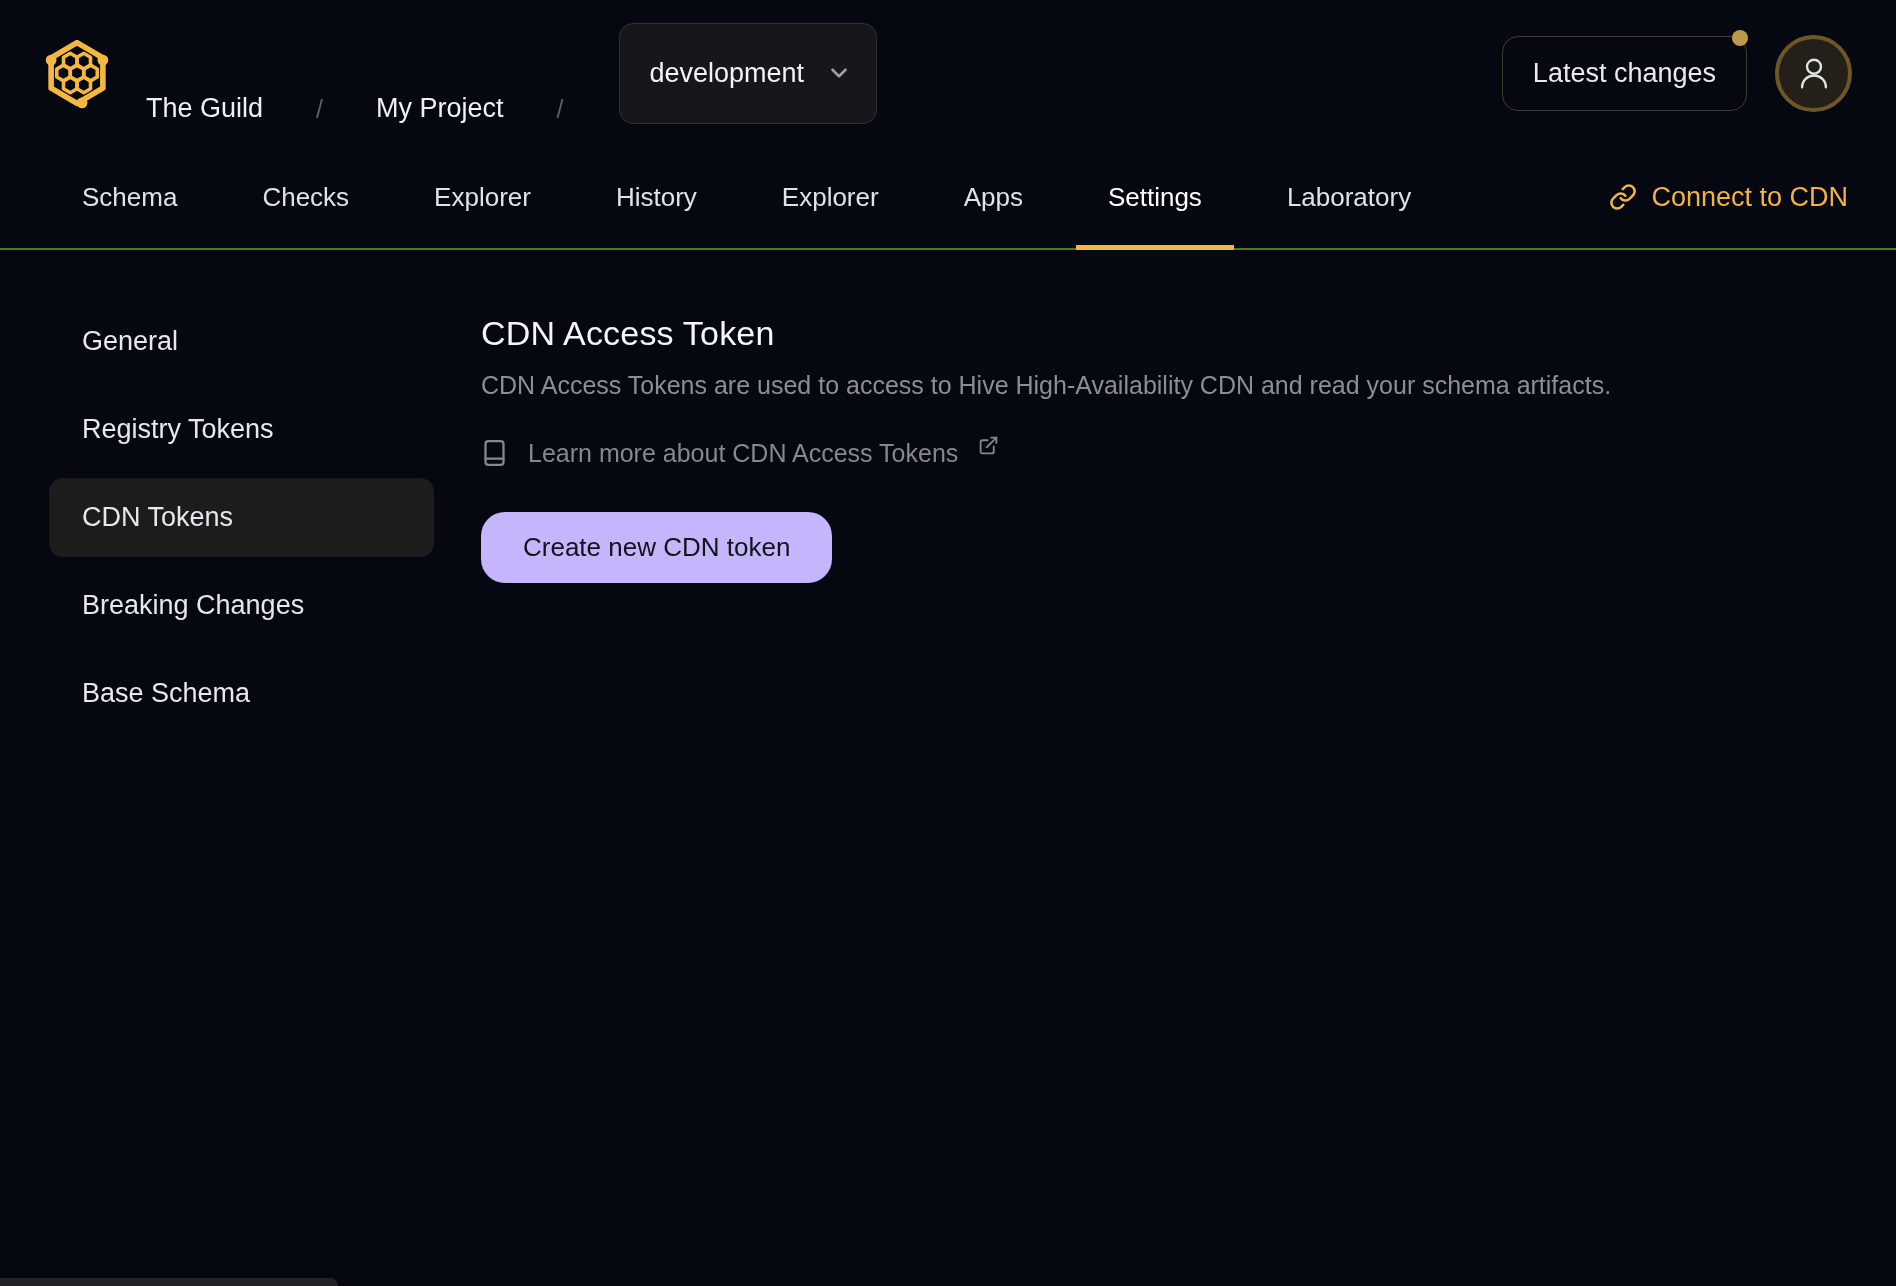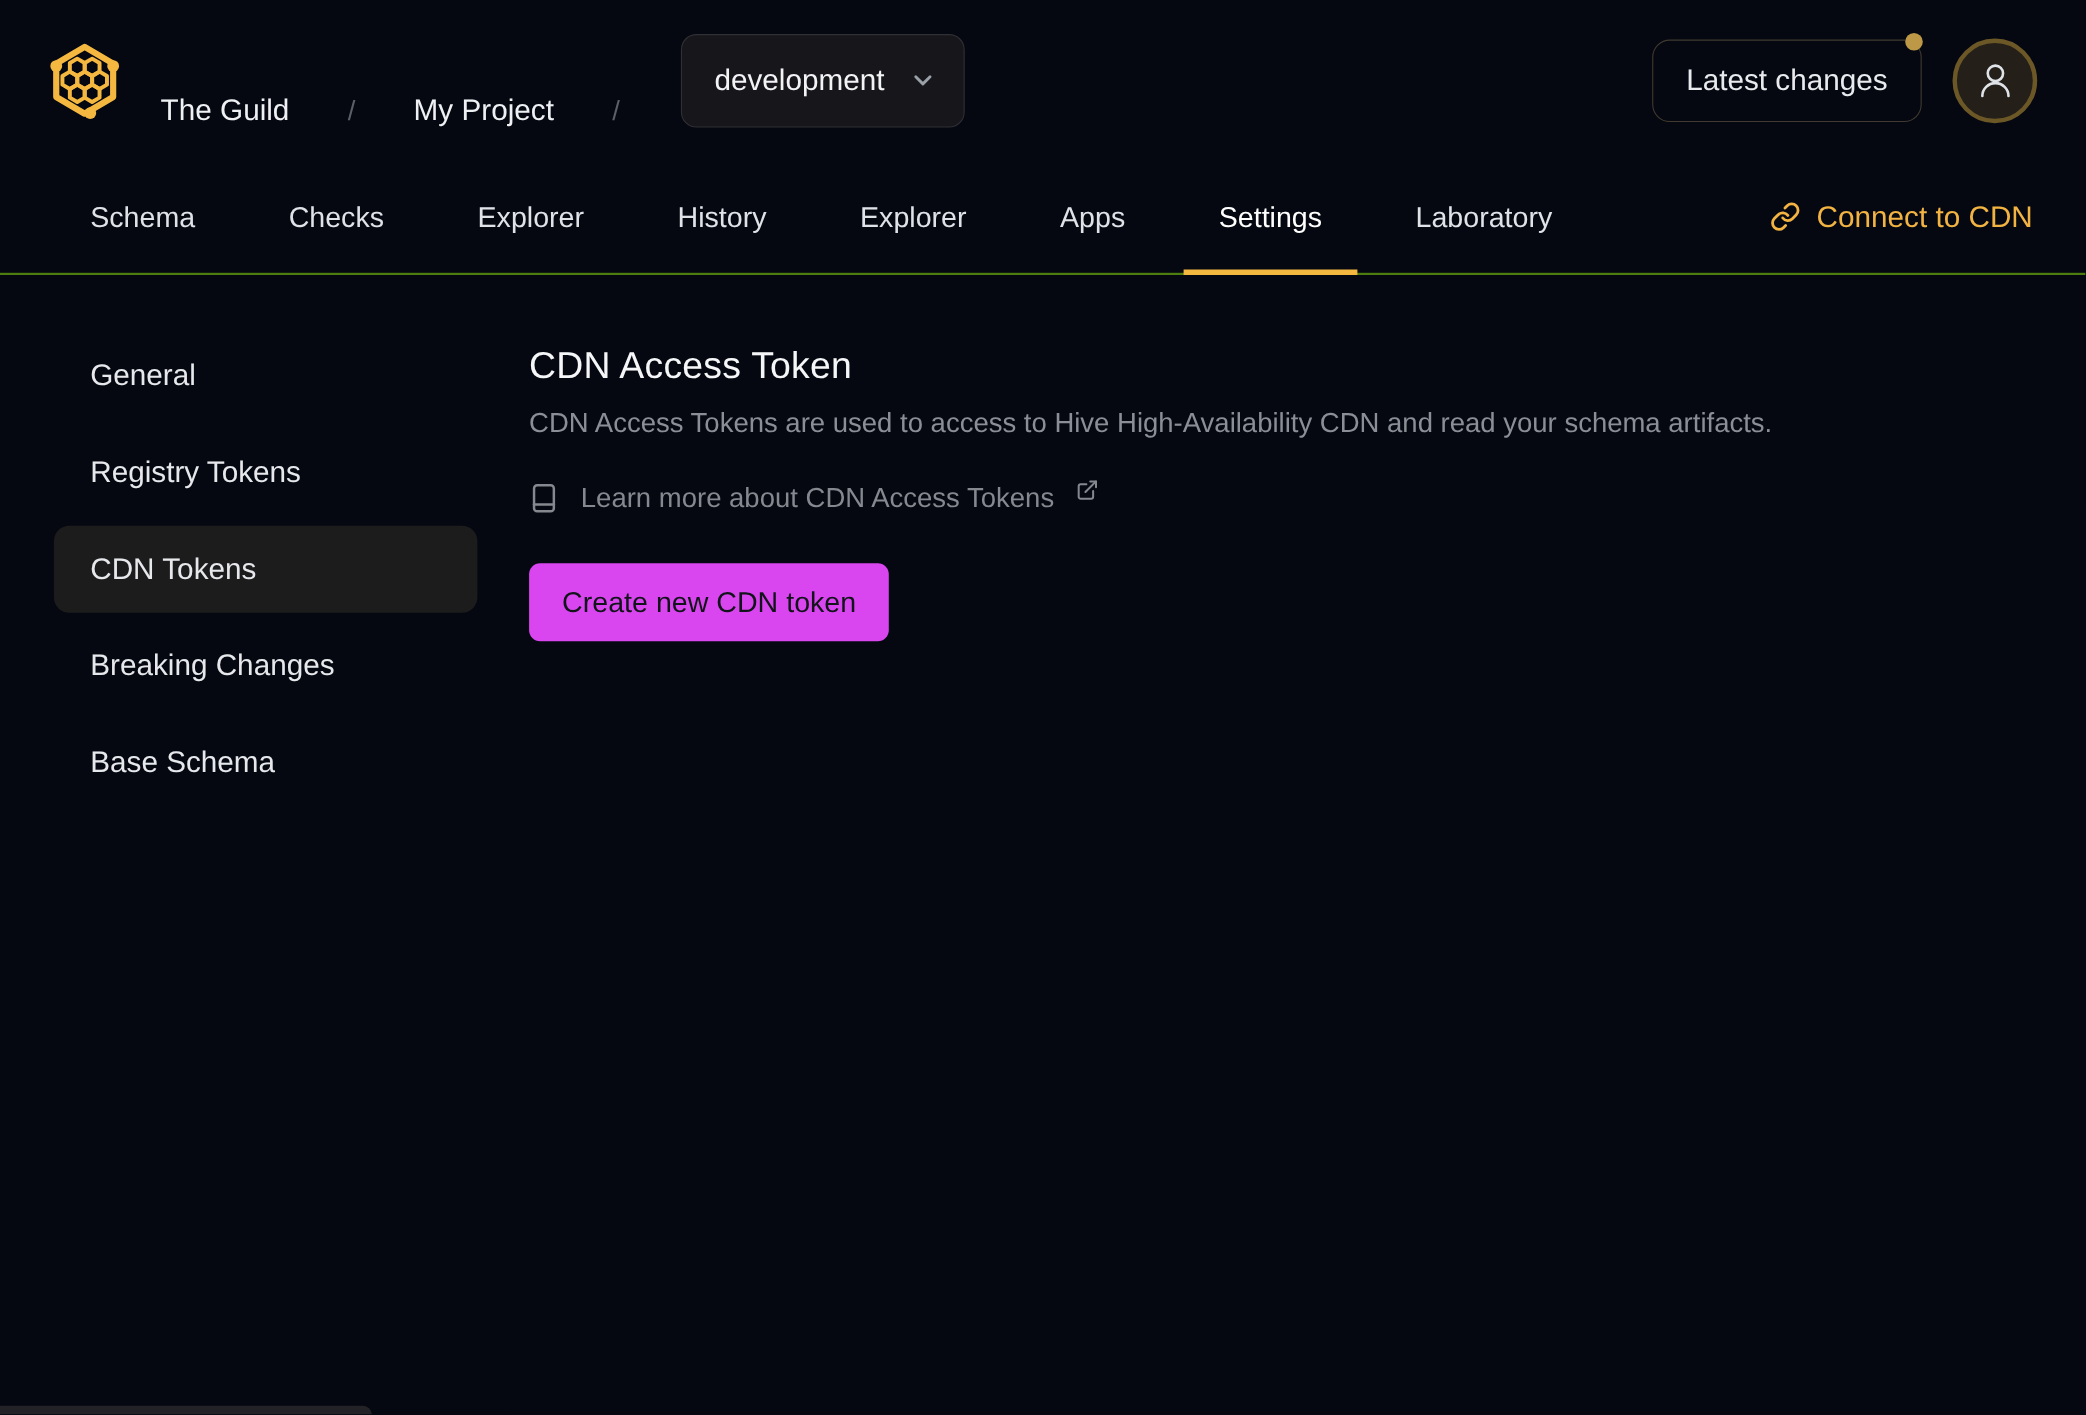--- a/index.html
+++ b/index.html
@@ -15,21 +15,21 @@
 
   
   .header { display:flex; align-items:center; height:146px; padding:0 44px 0 41px; }
   .logo { width:72px; height:72px; flex:none; }
   .crumbs { display:flex; align-items:flex-end; margin-left:33px;gap:20px; }
   .crumb { font-size:27px; font-weight:500; color:#eef0f3; cursor:pointer; white-space:nowrap; }
   .crumb-sep { font-size:25px; color:#5a5f68; margin:0 33px; }
   .target-btn {
     display:flex; align-items:center; gap:22px;
     background:#17171b; border:1.5px solid #2f2f35; border-radius:14px;
-    height:85px; padding:0 24px 0 30px;
+    height:101px; padding:0 24px 0 30px;
     font-size:27px; font-weight:500; color:#f2f3f5;
     font-family:inherit; cursor:pointer; margin-left:2px;
   }
   .header-right { margin-left:auto; display:flex; align-items:center; gap:28px; }
   .latest-btn {
     position:relative; height:75px; padding:0 30px;
     border:1.5px solid #403a30; border-radius:16px;
     background:transparent; color:#e8eaee;
     font-size:27px; font-family:inherit; cursor:pointer; white-space:nowrap;
   }
@@ -68,22 +68,22 @@
     border-radius:14px; cursor:pointer; white-space:nowrap;
   }
   .side-item.active { background:#1c1c1d; }
 
   .main { margin-left:47px; padding-top:12px; }
   .page-title { font-size:34px; font-weight:400; color:#f5f6f7; margin:0; letter-spacing:0.2px; }
   .page-desc { margin-top:18px; font-size:25px; color:#8b8e96; }
   .learn-link { margin-top:38px; display:flex; align-items:center; gap:20px; color:#85888f; font-size:25px; text-decoration:none; cursor:pointer; }
   .external-icon { align-self:flex-start; margin-top:-3px; margin-left:0; }
   .create-btn {
-    margin-top:44px; height:71px; padding:0 30px;
-    background:#d946ef; color:#111419; border:none; border-radius:10px;
+    margin-top:44px; height:71px; padding:0 42px;
+    background:#c4b5fd; color:#111419; border:none; border-radius:24px;
     font-size:26px; font-weight:500; font-family:inherit; cursor:pointer;
   }
 
   
   .toast-fragment {
     position:absolute; left:0; bottom:0;
     width:338px; height:8px; background:#232327;
     border-top-right-radius:10px;
   }
 

